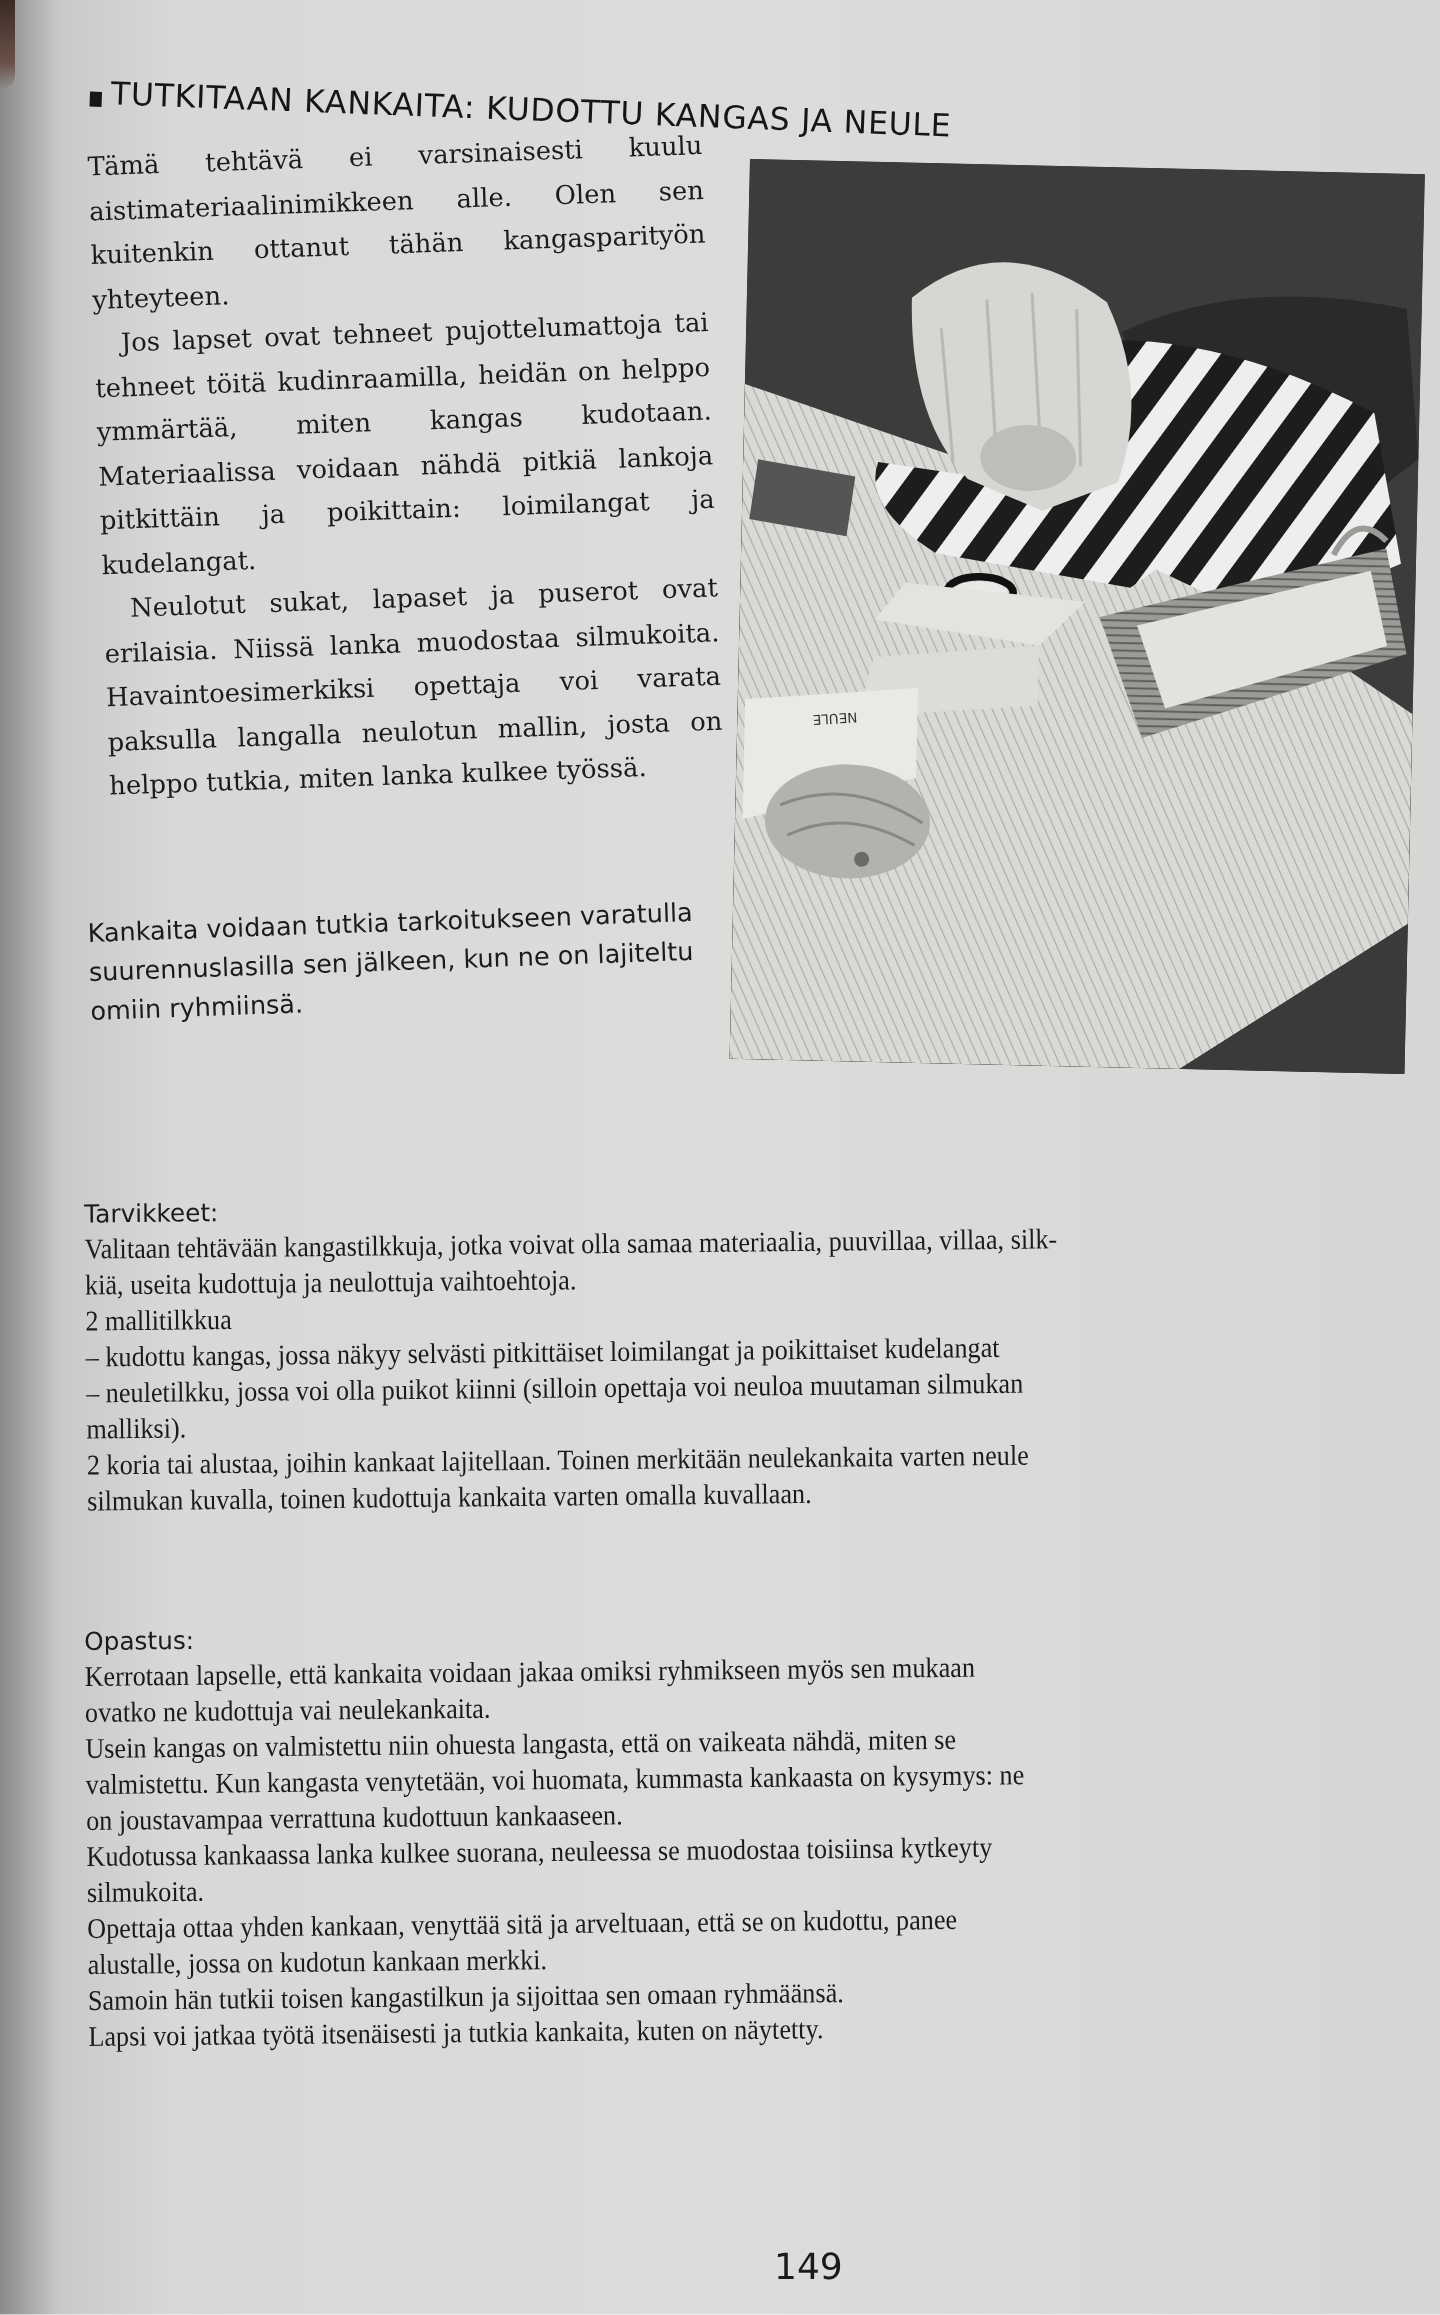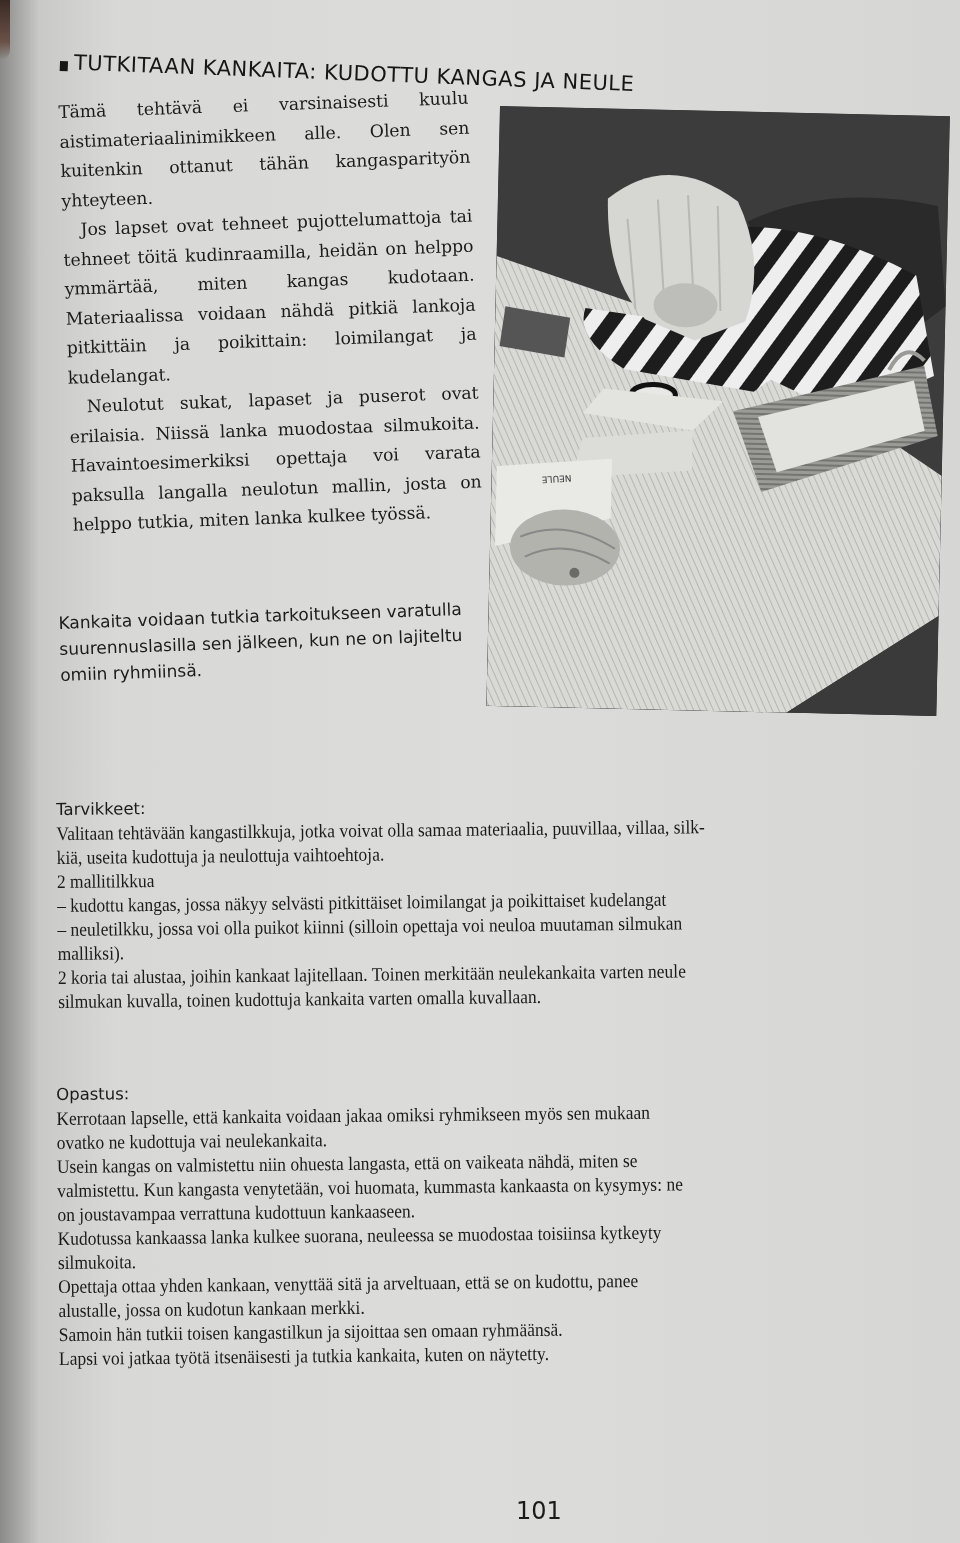--- a/index.html
+++ b/index.html
@@ -149,13 +149,13 @@
   <p>valmistettu. Kun kangasta venytetään, voi huomata, kummasta kankaasta on kysymys: ne</p>
   <p>on joustavampaa verrattuna kudottuun kankaaseen.</p>
   <p>Kudotussa kankaassa lanka kulkee suorana, neuleessa se muodostaa toisiinsa kytkeyty</p>
   <p>silmukoita.</p>
   <p>Opettaja ottaa yhden kankaan, venyttää sitä ja arveltuaan, että se on kudottu, panee</p>
   <p>alustalle, jossa on kudotun kankaan merkki.</p>
   <p>Samoin hän tutkii toisen kangastilkun ja sijoittaa sen omaan ryhmäänsä.</p>
   <p>Lapsi voi jatkaa työtä itsenäisesti ja tutkia kankaita, kuten on näytetty.</p>
 </div>
 
-<div class="page-number">101</div>
+<div class="page-number">149</div>
 
 </body></html>

